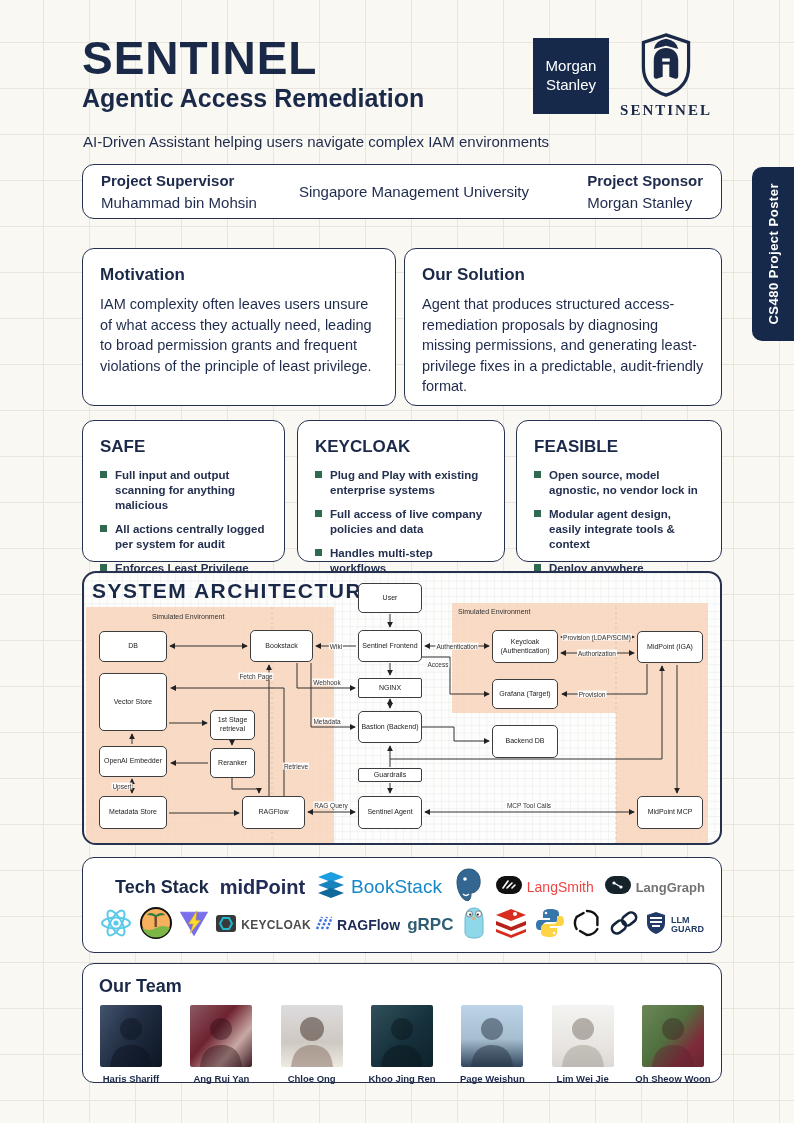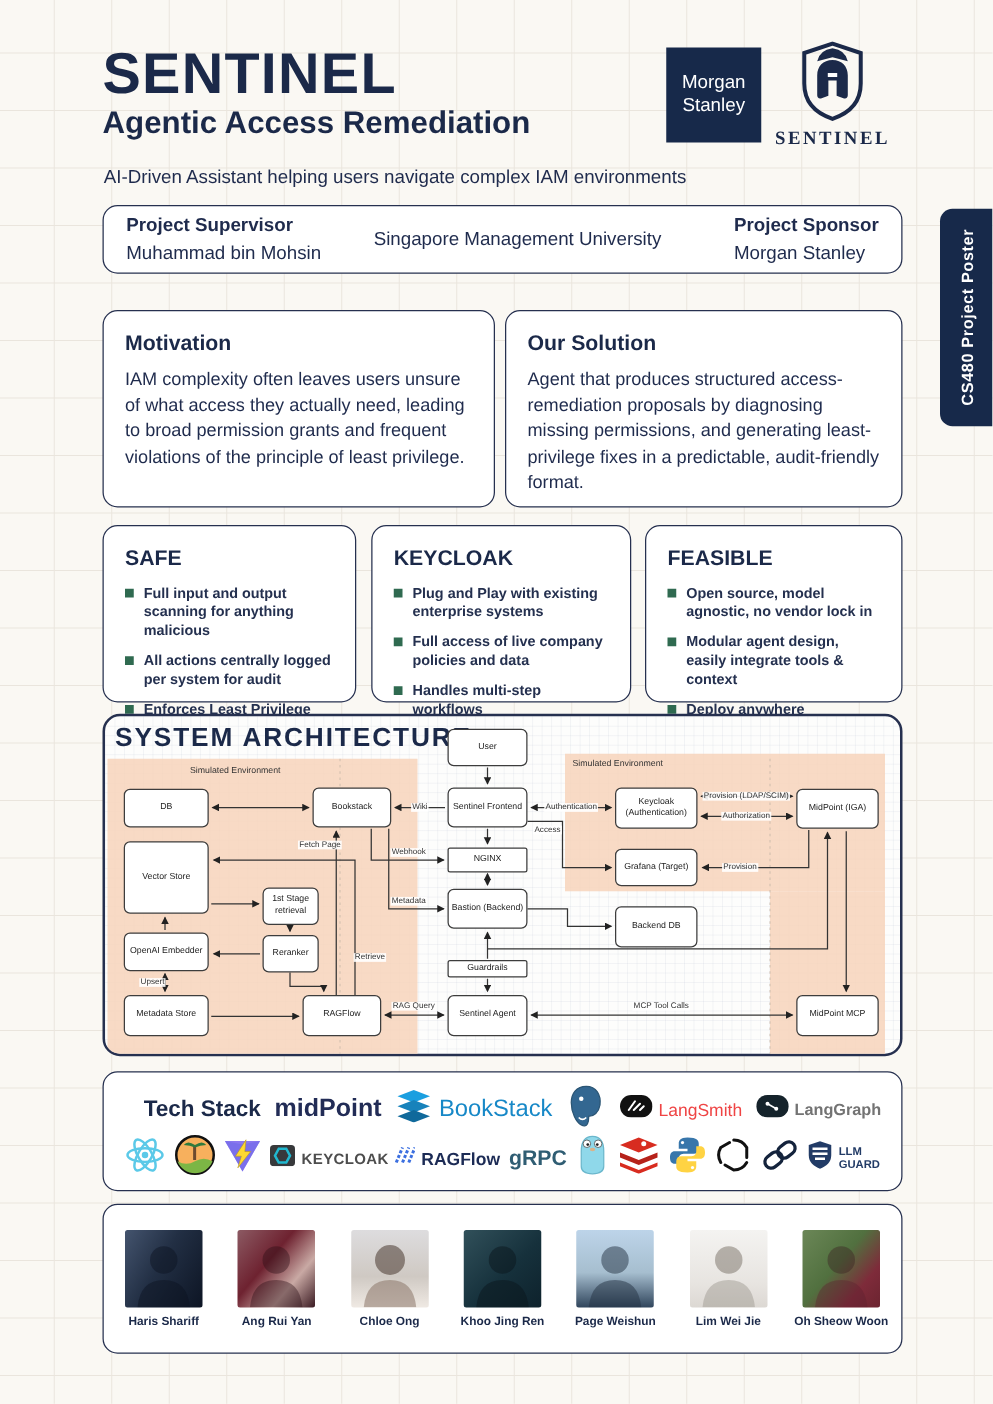--- a/index.html
+++ b/index.html
@@ -419,20 +419,21 @@
           <path d="M10,1 L19,4 V12 c0,6 -4,9 -9,11 C5,21 1,18 1,12 V4 Z" fill="#223b66"></path>
           <path d="M4,7 h12 M4,11 h12 M6,15 h8" stroke="#fff" stroke-width="2"></path>
         </svg>
       </span>
       <span class="t-llmguard">LLM GUARD</span>
     </span>
   </div>
 </div>
 
 <div class="card team" style="left:82px; top:963px; width:640px; height:120px;">
+  <div class="team-title">Our Team</div>
   <div class="team-row">
     <div class="member">
       <div class="photo p1">
         <svg width="62" height="62" viewBox="0 0 62 62" opacity=".45">
             <circle cx="31" cy="24" r="11" fill="#0c1220"></circle>
             <path d="M10,62 q2,-22 21,-22 q19,0 21,22 z" fill="#0c1220"></path>
           </svg>
       </div>
       <div class="mname">Haris Shariff</div>
     </div>

